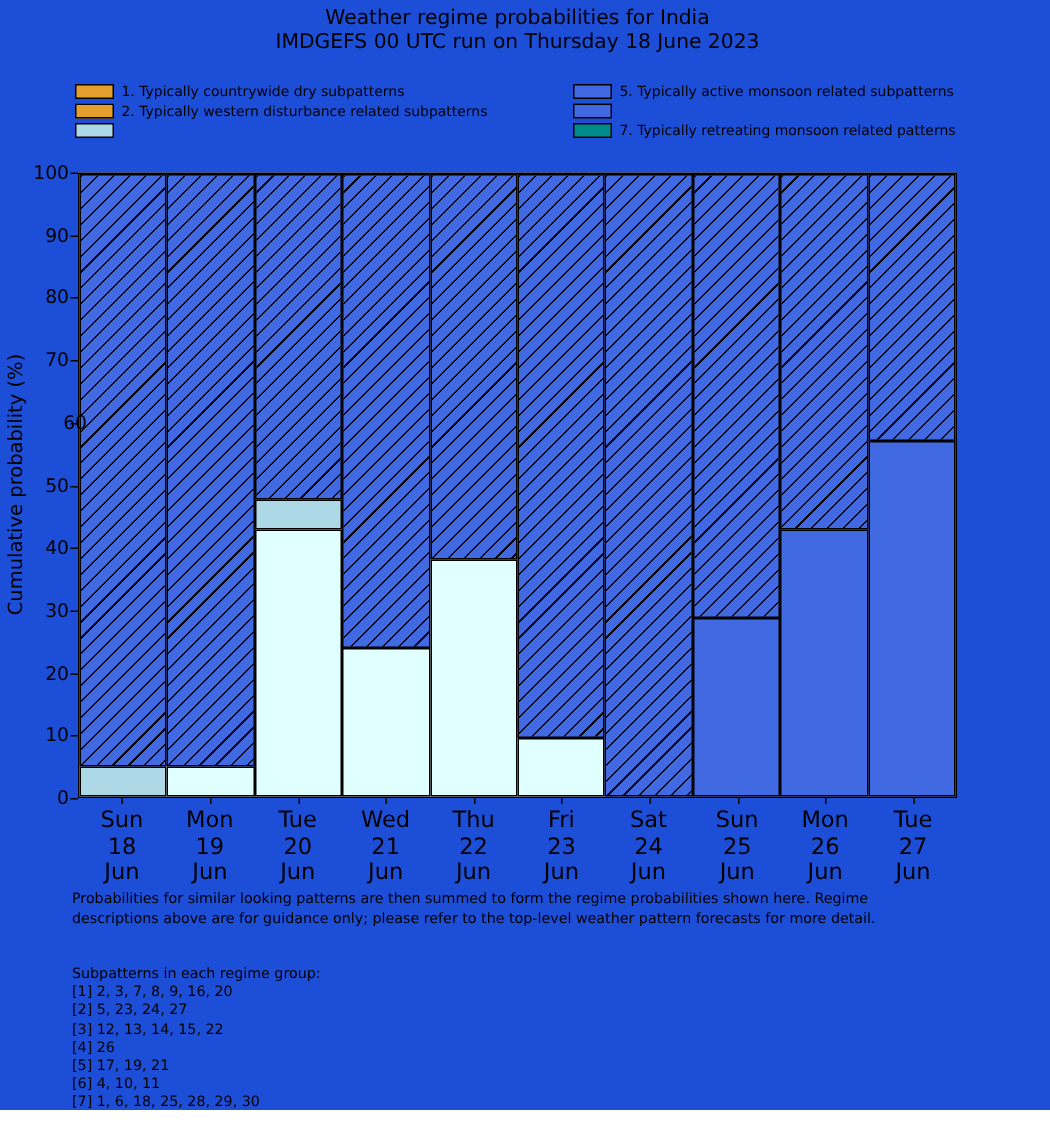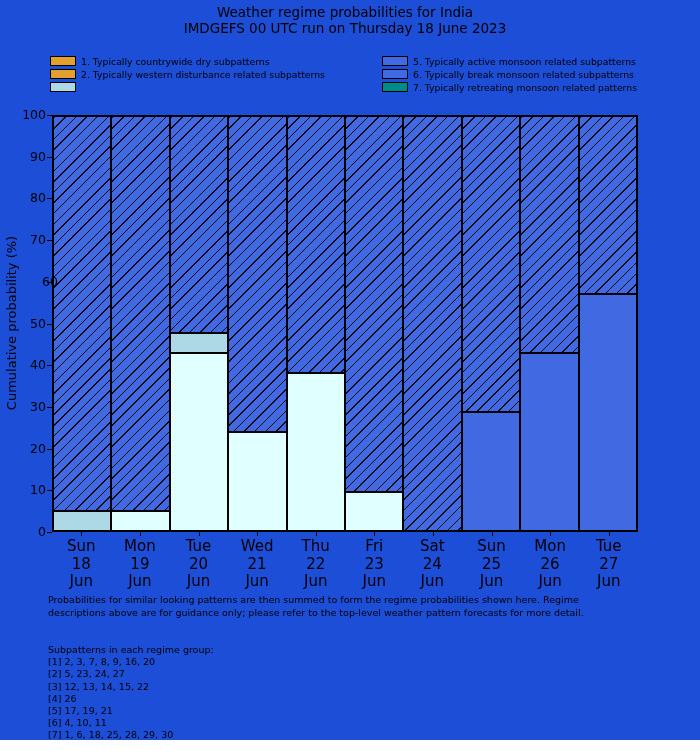--- a/index.html
+++ b/index.html
@@ -87,21 +87,20 @@
           <span class="swatch" style="background: rgb(173, 216, 230);"></span>
         </div>
       </div>
     <div class="legend-col right" id="legend-right">
         <div class="legend-row">
           <span class="swatch" style="background: rgb(65, 105, 225);"></span>
           <span class="legend-label">5. Typically active monsoon related subpatterns</span>
         </div>
         <div class="legend-row">
           <span class="swatch hatch-sm" style="background: rgb(65, 105, 225);"></span>
-          <span class="legend-label">6. Typically break monsoon related subpatterns</span>
         </div>
         <div class="legend-row">
           <span class="swatch" style="background: rgb(0, 139, 139);"></span>
           <span class="legend-label">7. Typically retreating monsoon related patterns</span>
         </div>
       </div>
   </div>
 
   <div class="ylabel">Cumulative probability (%)</div>
 

